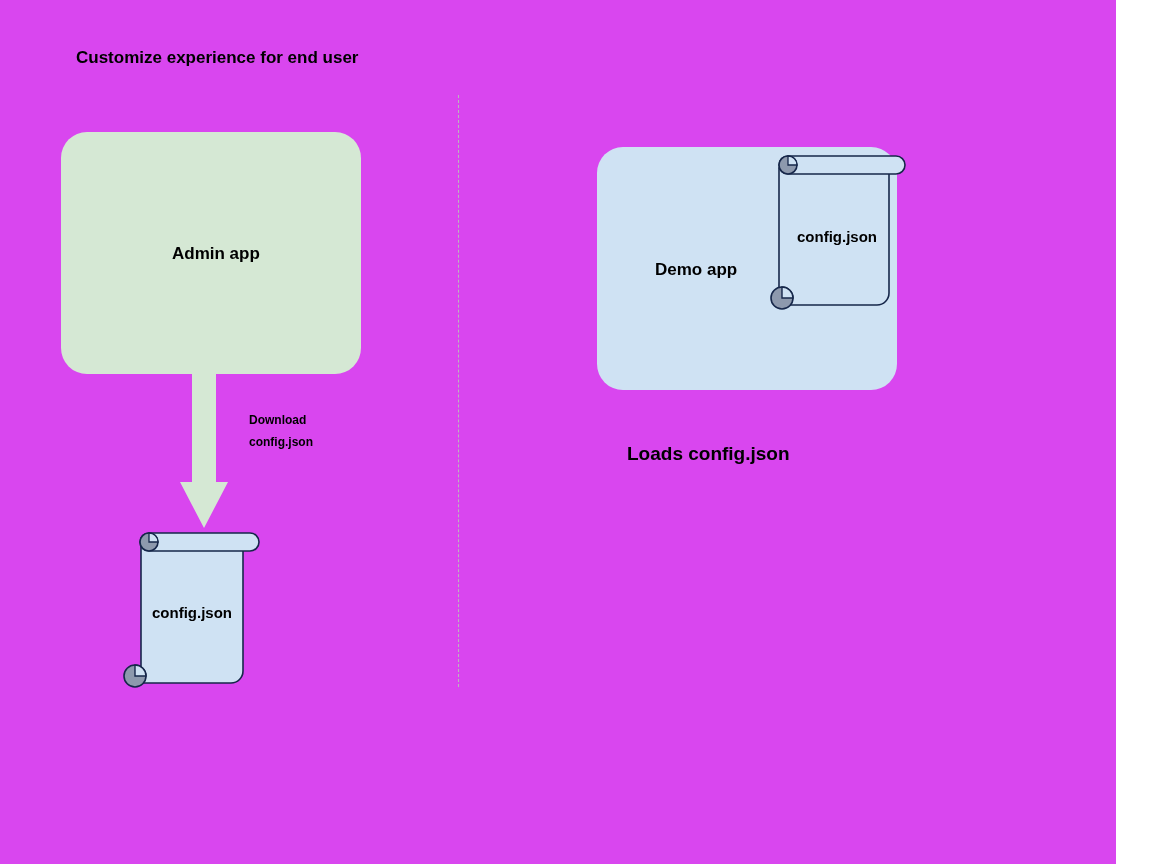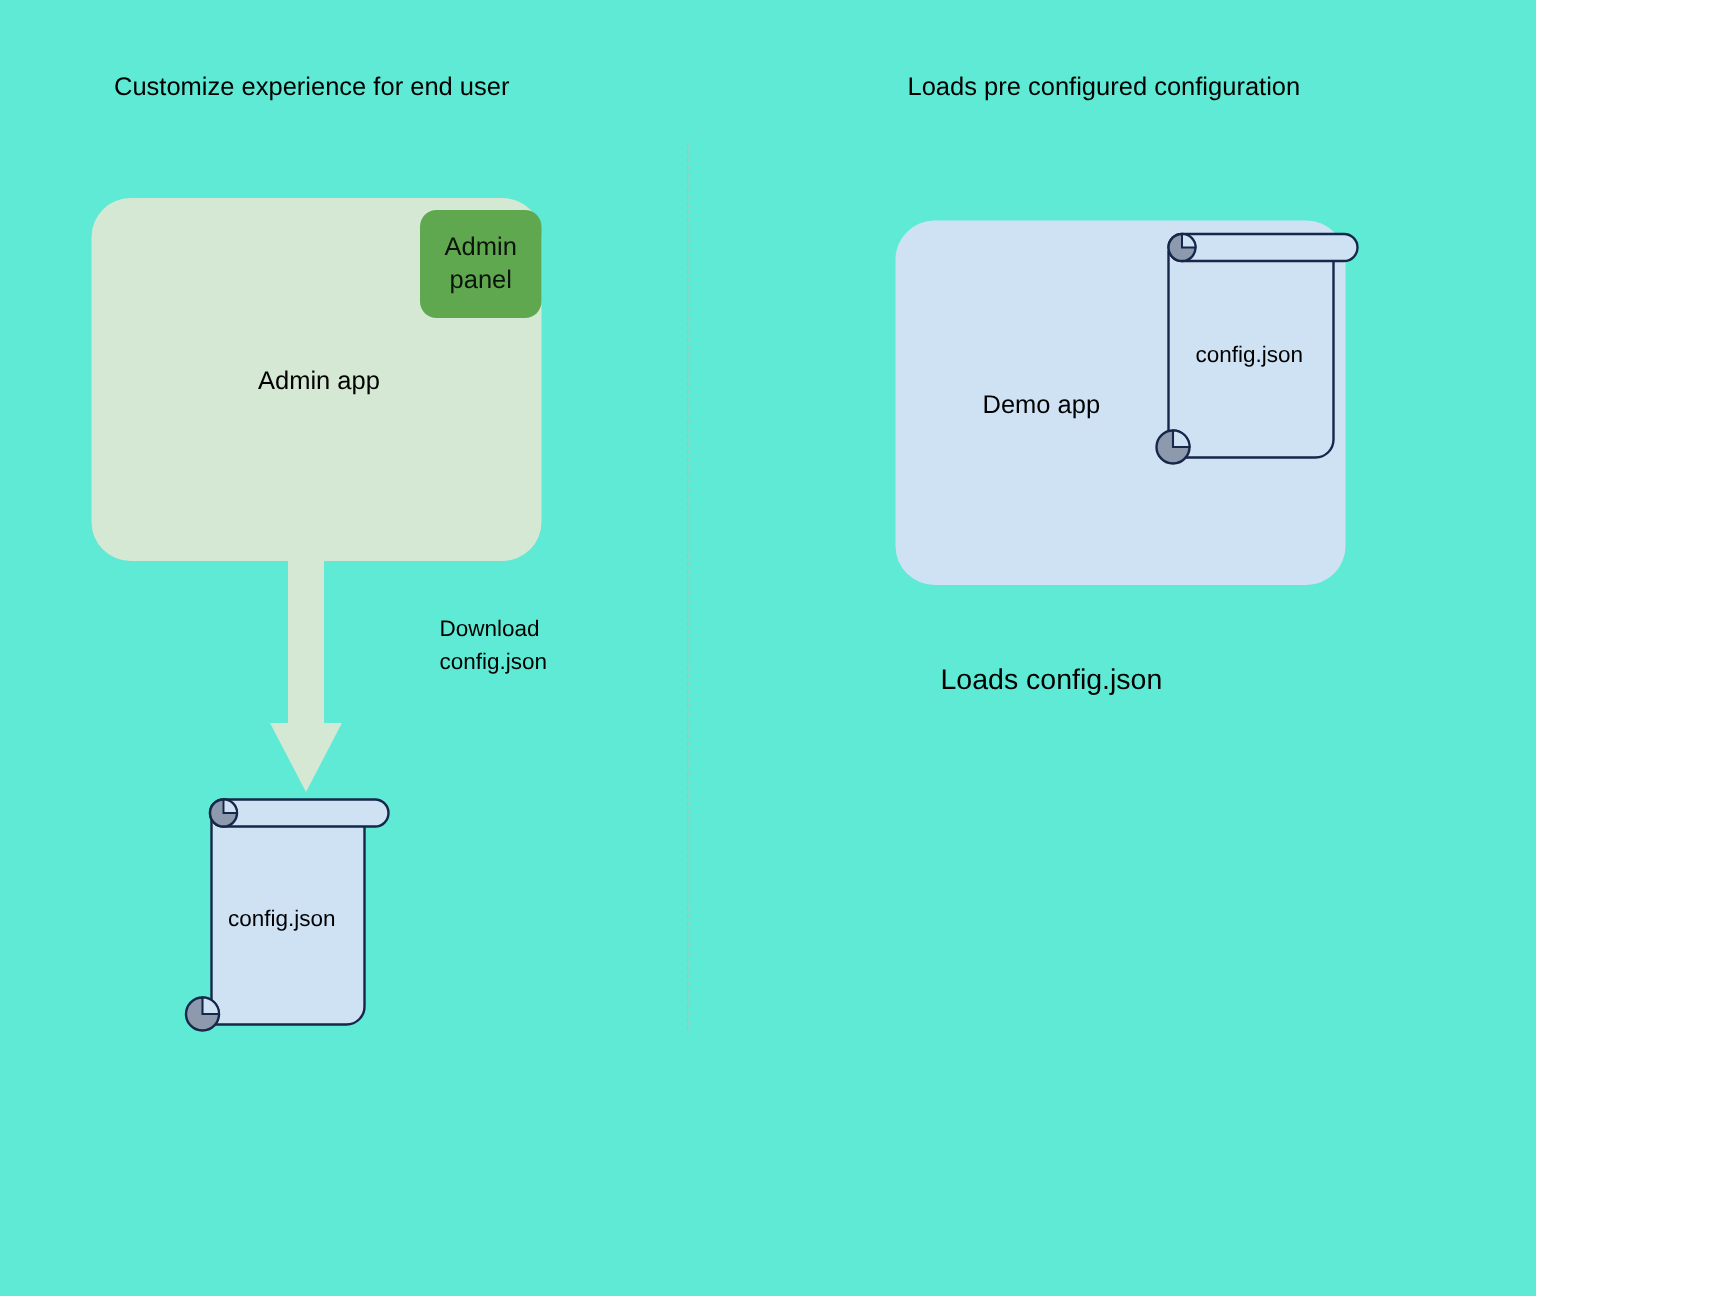--- a/index.html
+++ b/index.html
@@ -7,24 +7,25 @@
     margin: 0;
     padding: 0;
     background: #ffffff;
   }
   body {
     font-family: "Liberation Sans", sans-serif;
     color: #000000;
   }
   #canvas {
     position: relative;
-    width: 1024px;
+    width: 1116px;
     height: 864px;
     overflow: hidden;
-    background: #5eead4;
+    background: #d946ef;
+    font-weight: bold;
   }
 
   
   .section-title {
     position: absolute;
     font-size: 17px;
     line-height: 20px;
     color: #000000;
     white-space: nowrap;
   }
@@ -95,25 +96,24 @@
     position: absolute;
     left: 178px;
     top: 372px;
     width: 52px;
     height: 158px;
   }
   #arrow-label {
     position: absolute;
     left: 249px;
     top: 409px;
-    font-size: 15px;
+    font-size: 12px;
     line-height: 22px;
     color: #000000;
     white-space: nowrap;
-    margin-left: 44px;
   }
 
   
   .scroll-doc { position: absolute; }
   #scroll-left  { left: 118px; top: 528px; width: 146px; height: 162px; }
   #scroll-right { left: 770px; top: 151px; width: 140px; height: 160px; }
 
   .scroll-label {
     position: absolute;
     font-size: 15px;
@@ -135,34 +135,27 @@
     white-space: nowrap;
   }
 </style>
 </head>
 <body>
 
 <div id="canvas">
 
   <div id="title-left" class="section-title">Customize experience for end user</div>
 
-  <div id="title-right" class="section-title">Loads pre configured configuration</div>
 
   <div id="divider"></div>
 
   <div id="admin-app" class="app-box"></div>
 
   <div id="admin-app-label" class="app-label">Admin app</div>
 
-  <div id="admin-panel">
-    <div id="admin-panel-label">
-      <span>Admin</span><br>
-      <span>panel</span>
-    </div>
-  </div>
 
   <svg id="download-arrow" viewBox="0 0 52 158">
     <polygon points="14,0 38,0 38,110 50,110 26,156 2,110 14,110" fill="#d5e8d4"></polygon>
   </svg>
 
   <div id="arrow-label">
     <span>Download</span><br>
     <span>config.json</span>
   </div>
 

